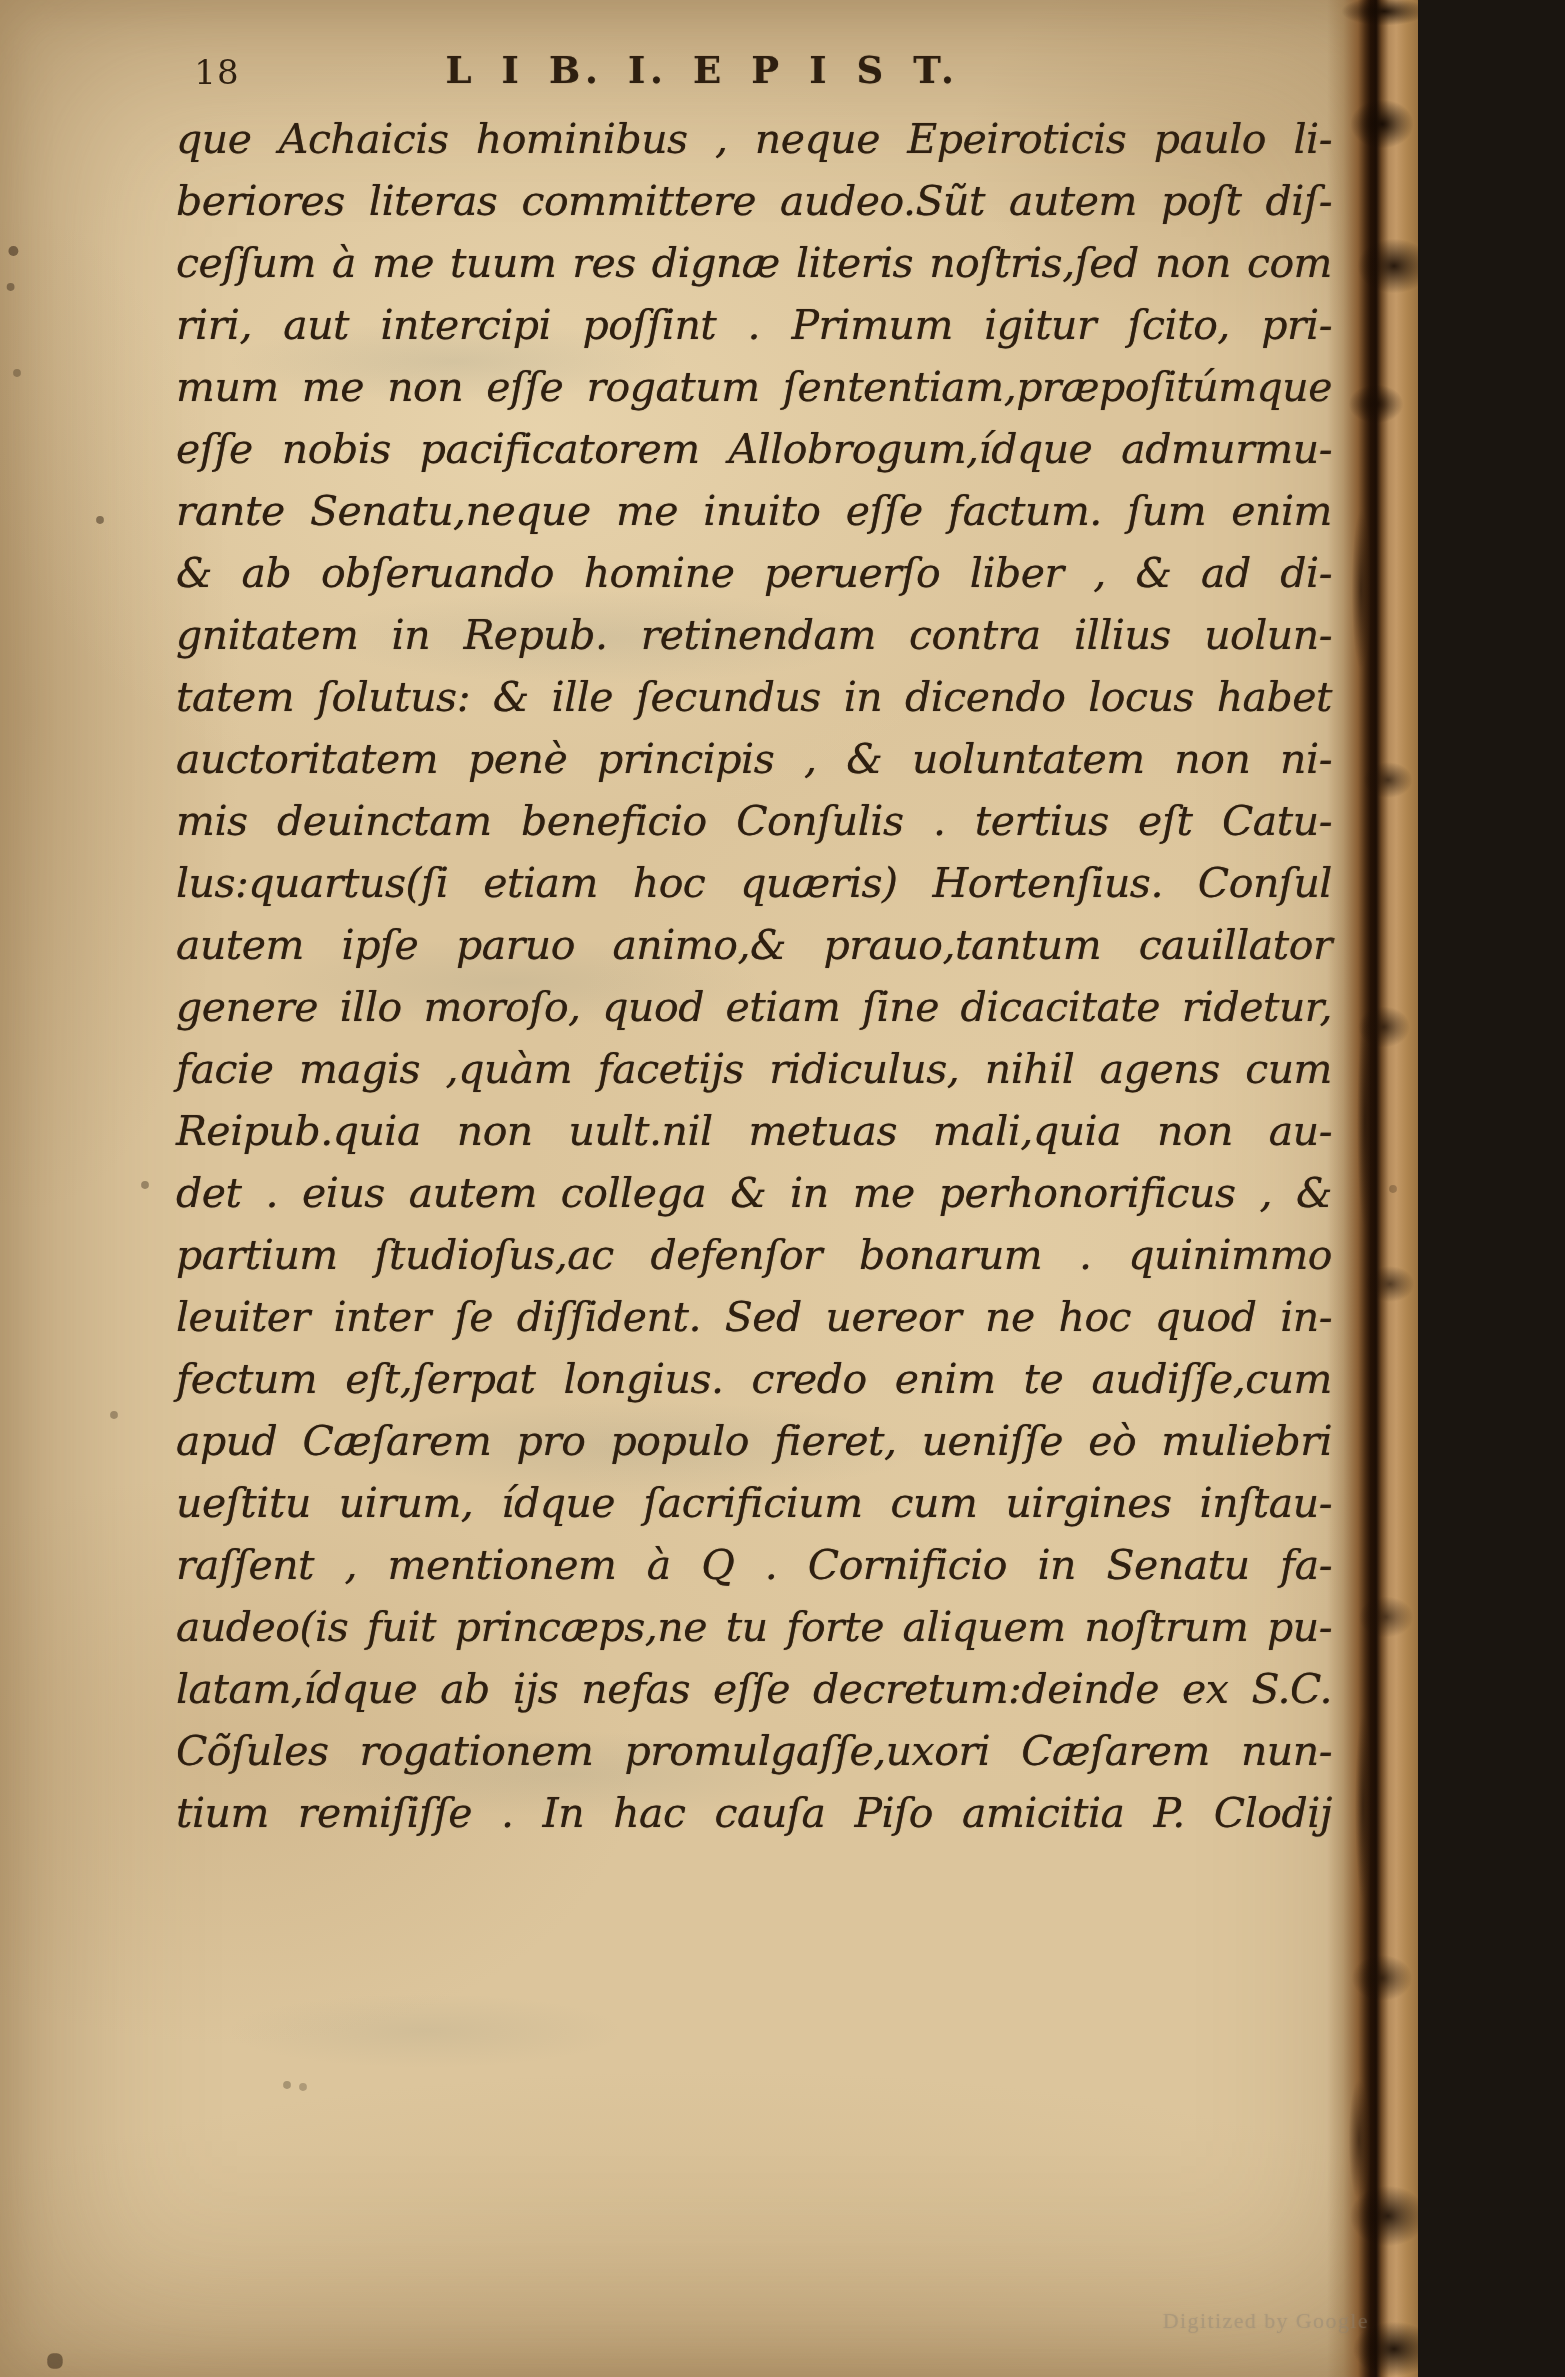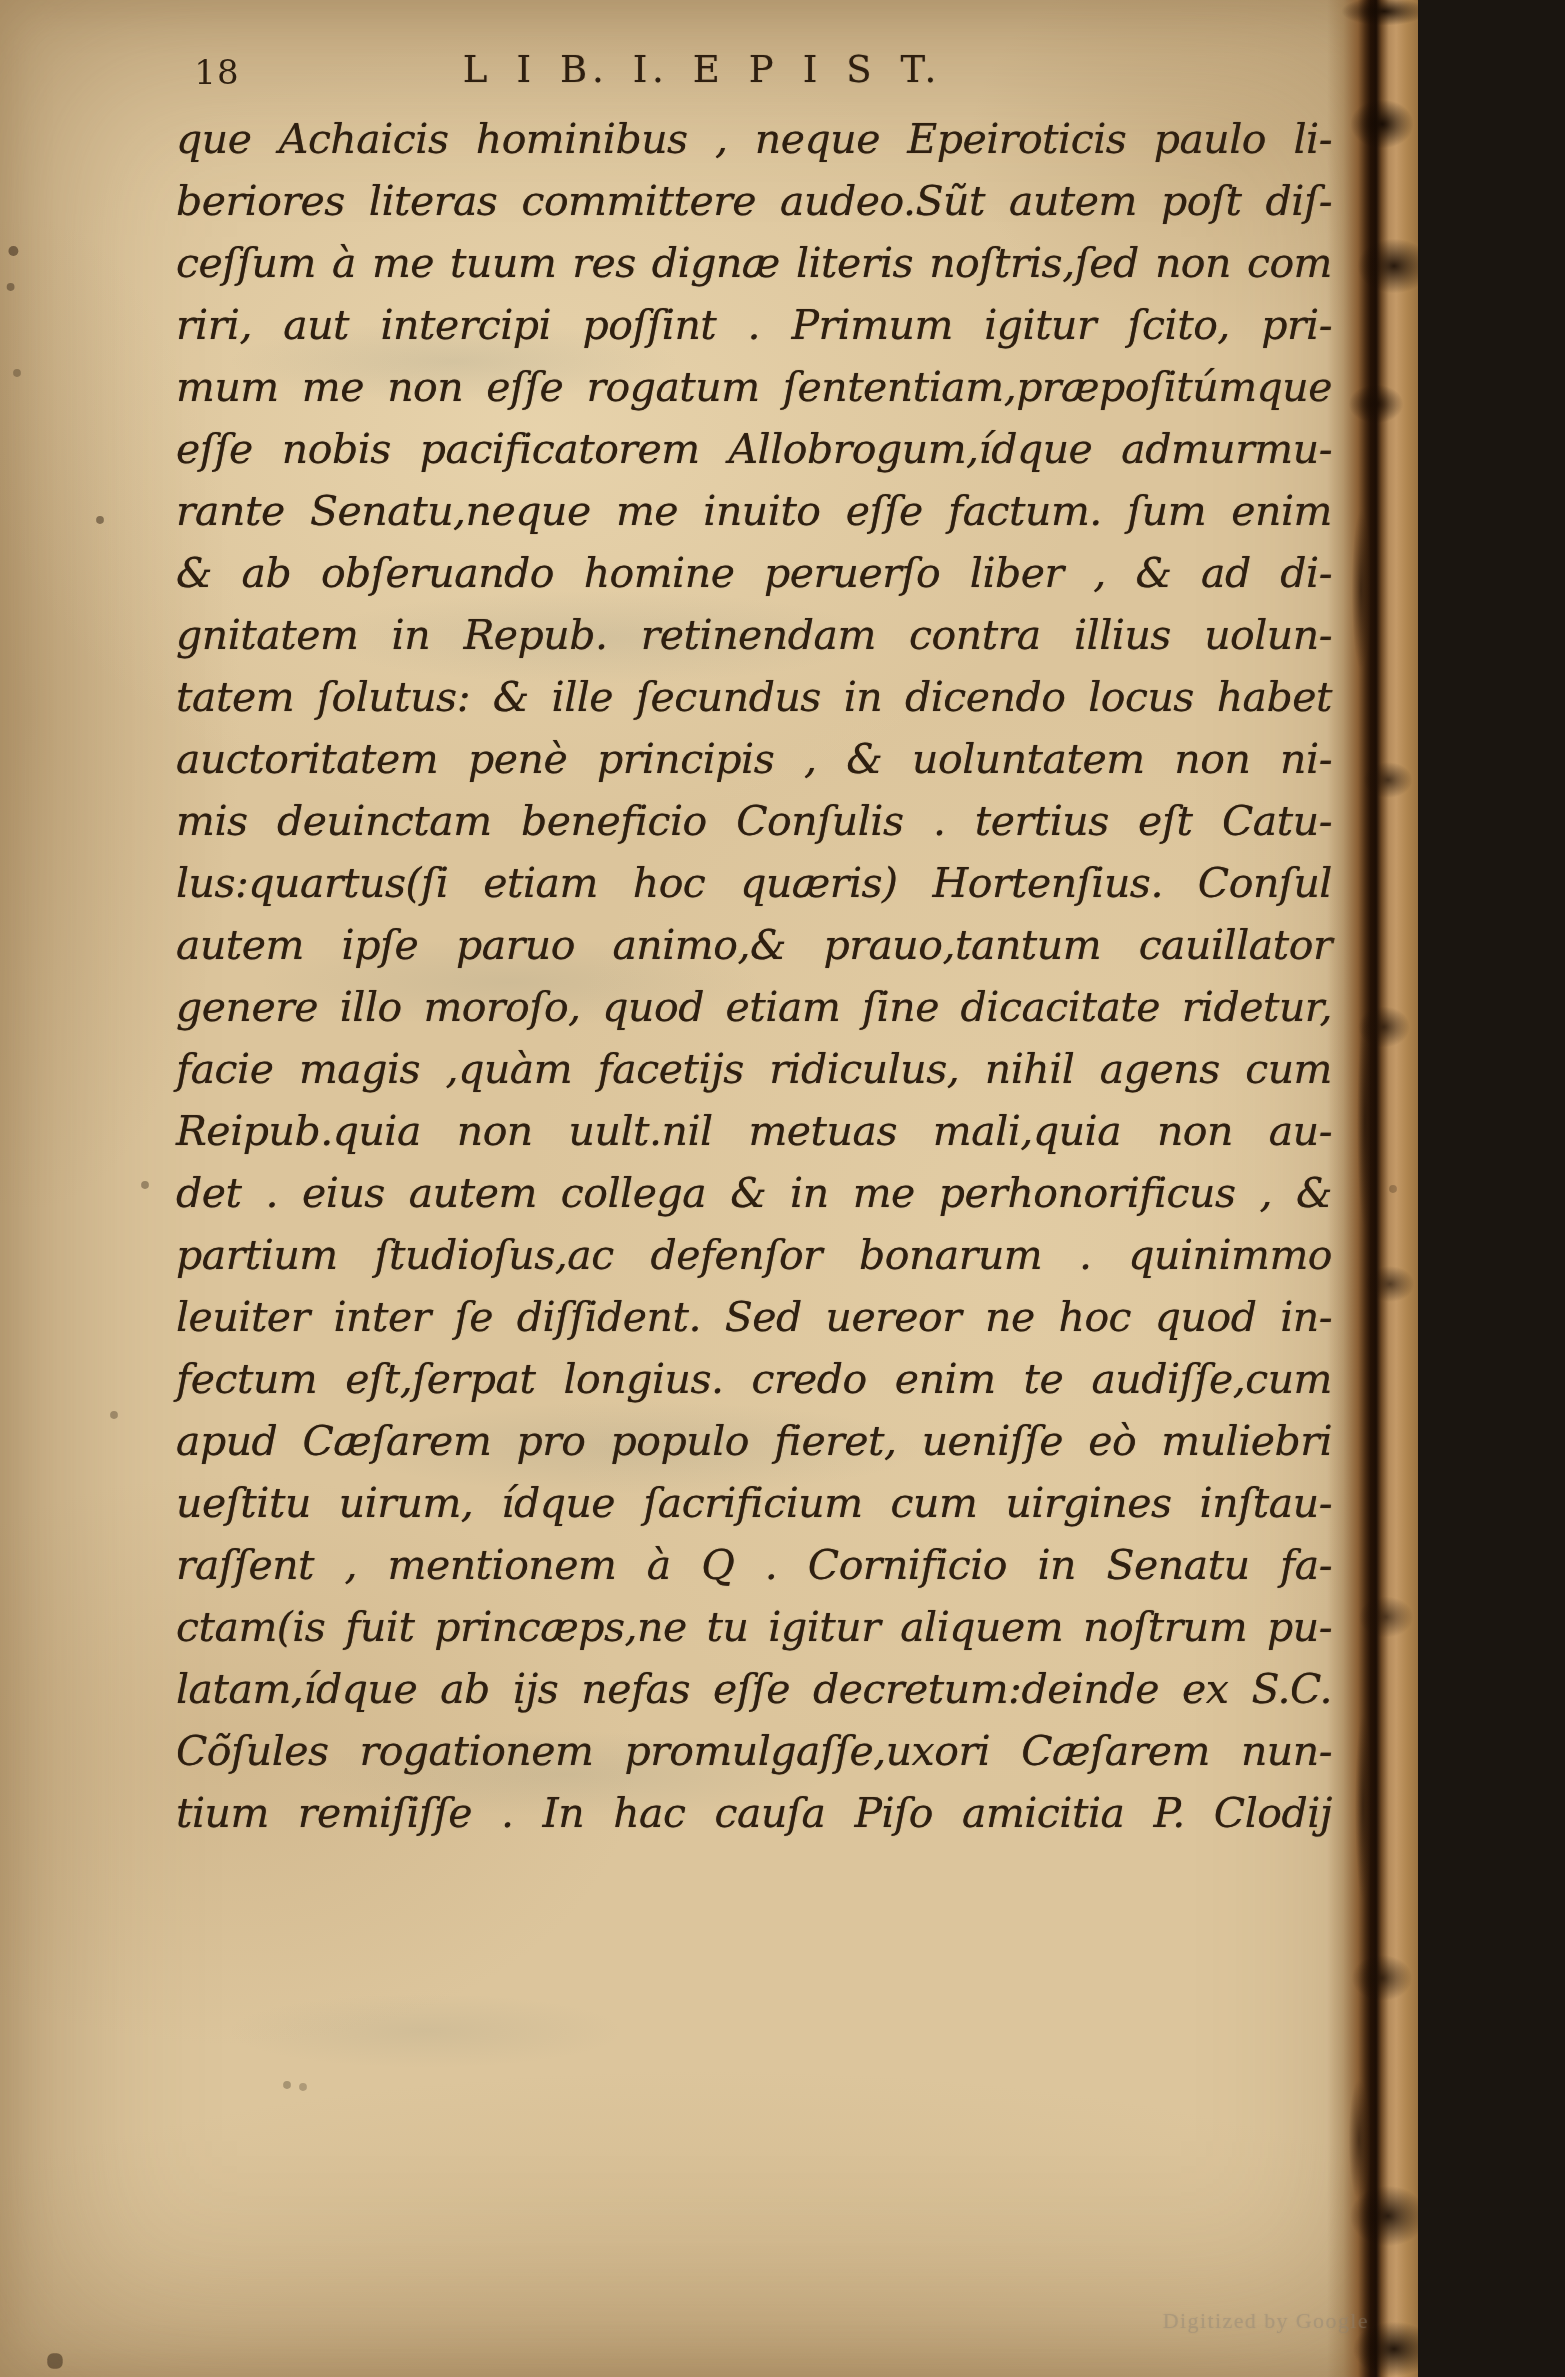--- a/index.html
+++ b/index.html
@@ -57,21 +57,21 @@
     font-size: 34px;
     letter-spacing: 1px;
   }
   .head-title {
     position: absolute;
     left: 0;
     right: 114px;
     top: 0;
     text-align: center;
     font-size: 37px;
-    font-weight: normal;
+    font-weight: bold;
     letter-spacing: 4.8px;
     word-spacing: 7.6px;
     text-shadow: 0 0 1px rgba(46,31,16,.55);
   }
   .body-text {
     position: absolute;
     left: 176px;
     top: 108px;
     width: 1156px;
     color: var(--ink, #2e1f10);
@@ -198,21 +198,21 @@
       <div class="line">genere illo moroſo, quod etiam ſine dicacitate ridetur,</div>
       <div class="line">facie magis ,quàm facetijs ridiculus, nihil agens cum</div>
       <div class="line">Reipub.quia non uult.nil metuas mali,quia non au-</div>
       <div class="line">det . eius autem collega &amp; in me perhonorificus , &amp;</div>
       <div class="line">partium ſtudioſus,ac defenſor bonarum . quinimmo</div>
       <div class="line">leuiter inter ſe diſſident. Sed uereor ne hoc quod in-</div>
       <div class="line">fectum eſt,ſerpat longius. credo enim te audiſſe,cum</div>
       <div class="line">apud Cæſarem pro populo fieret, ueniſſe eò muliebri</div>
       <div class="line">ueſtitu uirum, ídque ſacrificium cum uirgines inſtau-</div>
       <div class="line">raſſent , mentionem à Q . Cornificio in Senatu fa-</div>
-      <div class="line">ctam(is fuit princæps,ne tu igitur aliquem noſtrum pu-</div>
+      <div class="line">audeo(is fuit princæps,ne tu forte aliquem noſtrum pu-</div>
       <div class="line">latam,ídque ab ijs nefas eſſe decretum:deinde ex S.C.</div>
       <div class="line">Cõſules rogationem promulgaſſe,uxori Cæſarem nun-</div>
       <div class="line">tium remiſiſſe . In hac cauſa Piſo amicitia P. Clodij</div>
     </div>
 
   <div class="gutter"></div>
   <div class="specks"></div>
 
   <div class="watermark">Digitized by Google</div>
 </div>

